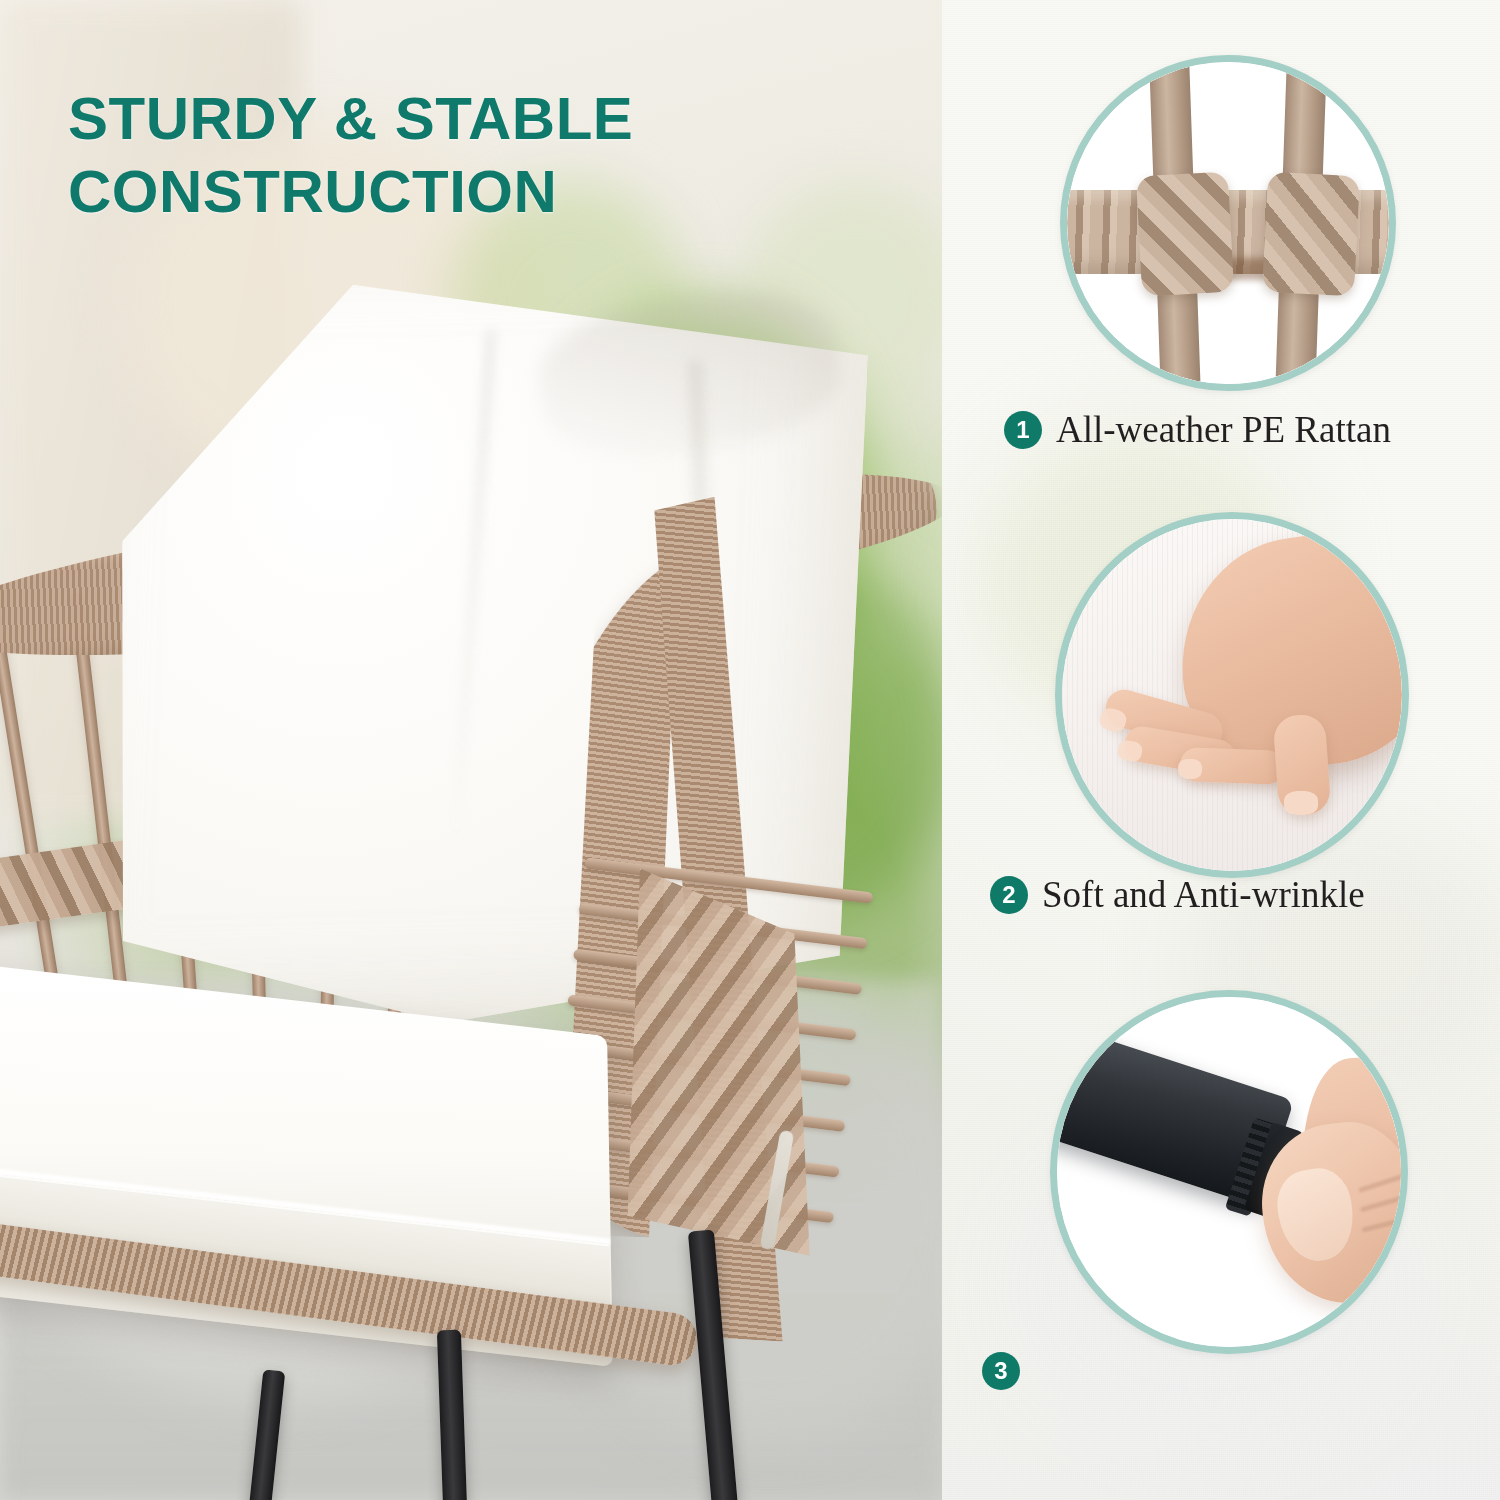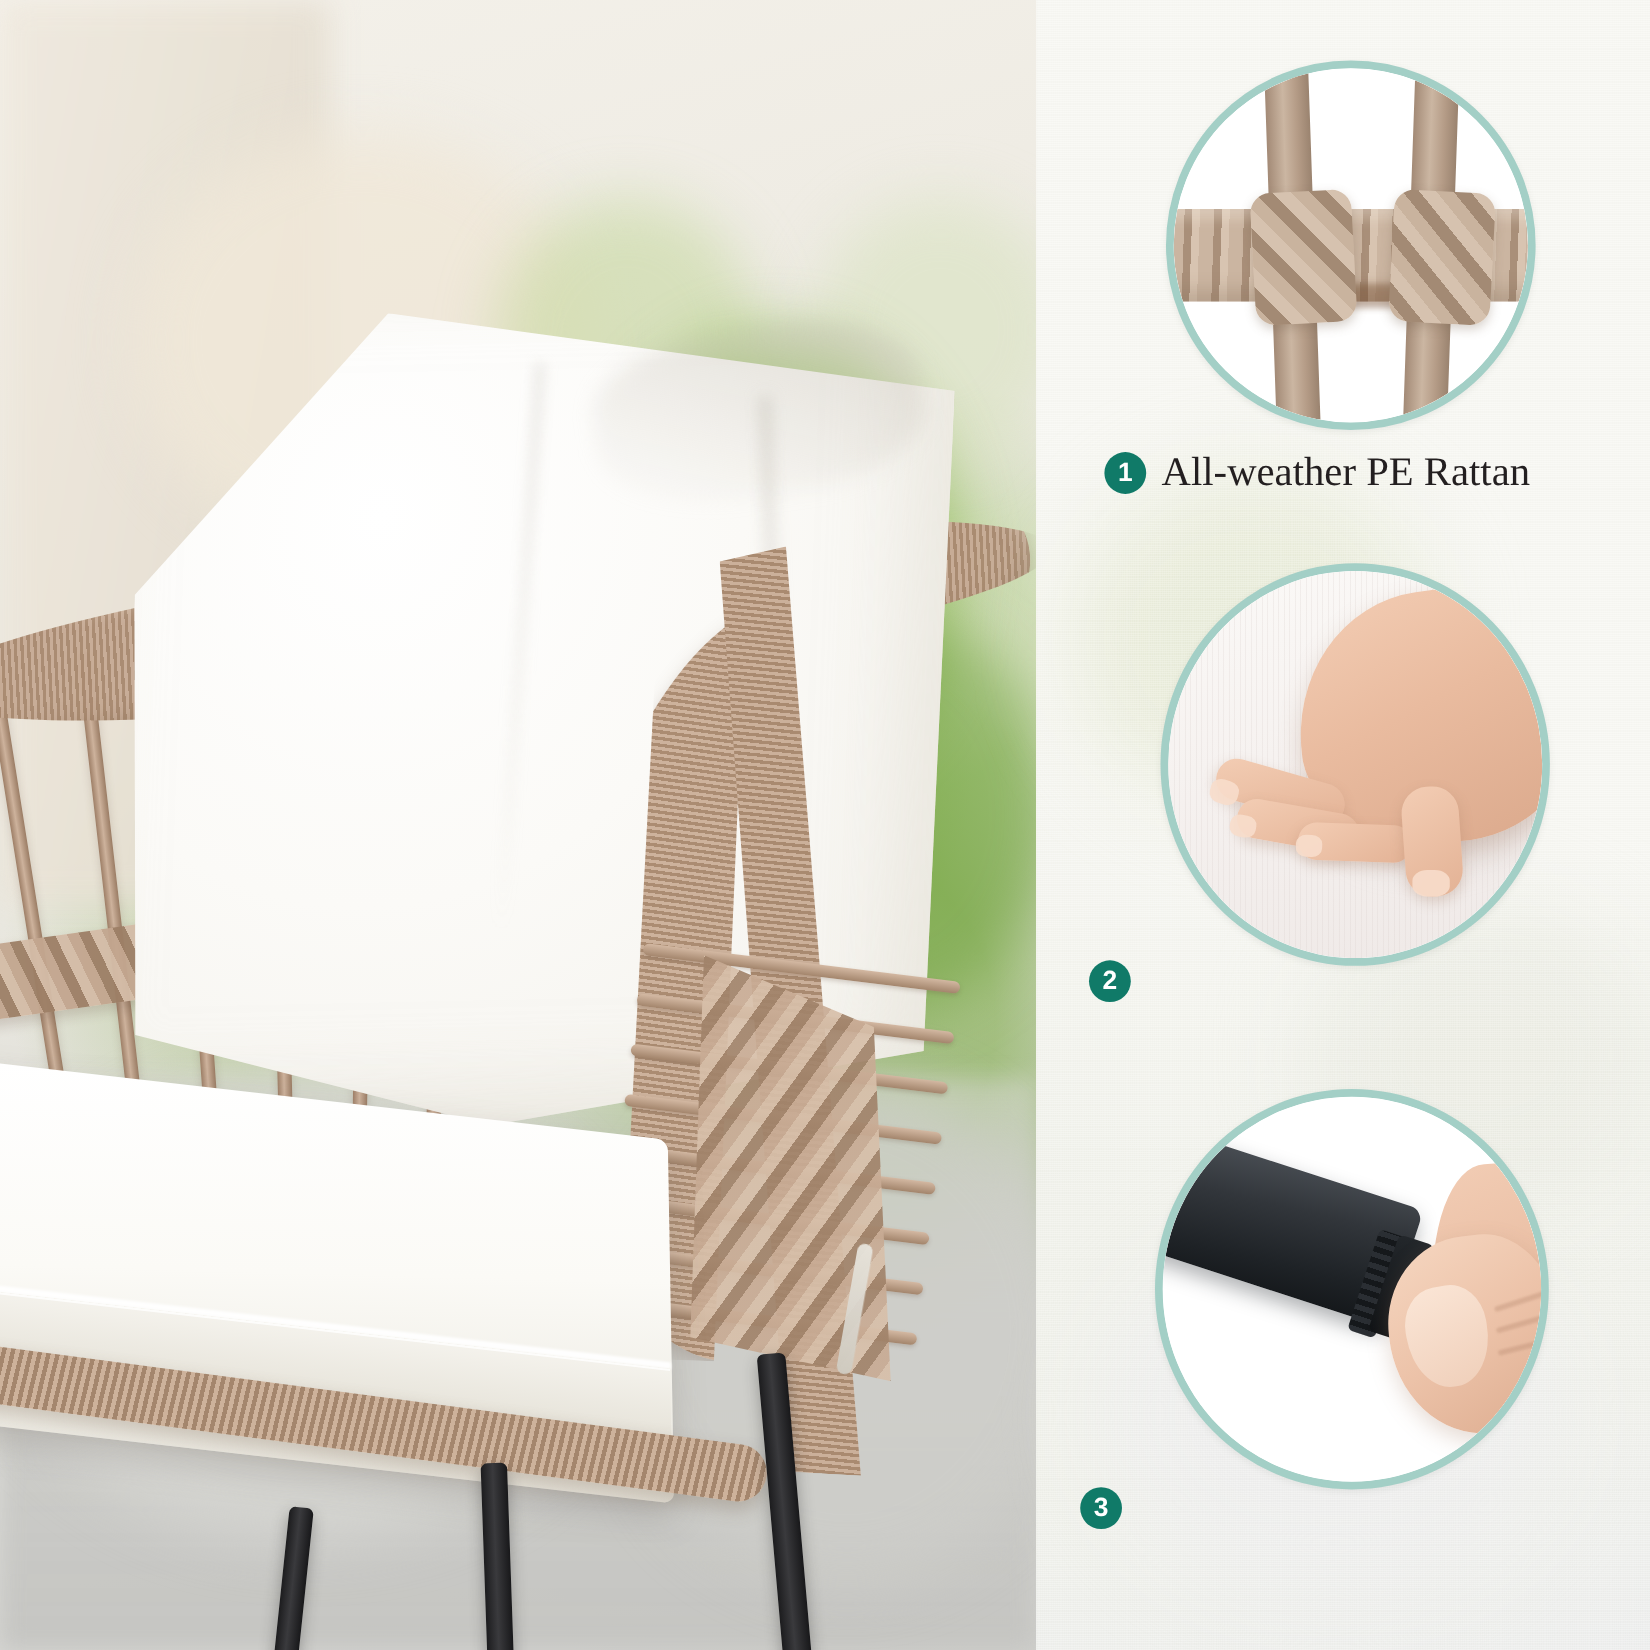--- a/index.html
+++ b/index.html
@@ -380,20 +380,24 @@
     <div class="seat"></div>
     <div class="seat-pipe"></div>
     <div class="seat-edge"></div>
     <div class="seat-rail"></div>
     <div class="tie"></div>
 
     <div class="leg leg1"></div>
     <div class="leg leg2"></div>
     <div class="leg leg3"></div>
 
+    <div class="title">
+      <span class="title-line">STURDY &amp; STABLE</span>
+      <span class="title-line">CONSTRUCTION</span>
+    </div>
   </div>
 
   <div class="side-panel">
     <div class="splotch sp1"></div>
     <div class="splotch sp2"></div>
     <div class="splotch sp3"></div>
     <div class="grain"></div>
 
     <div class="feature" style="top:0;">
       <div class="circle-wrap" style="left:118px;top:55px;width:322px;height:322px;">
@@ -425,20 +429,21 @@
           <div class="finger f3"></div>
           <div class="finger f4"></div>
           <div class="nail n1"></div>
           <div class="nail n2"></div>
           <div class="nail n3"></div>
           <div class="nail n4"></div>
         </div>
       </div>
       <div class="label-row" style="left:48px;top:873px;">
         <div class="badge">2</div>
+        <div class="label-text">Soft and Anti-wrinkle</div>
       </div>
     </div>
 
     <div class="feature" style="top:0;">
       <div class="circle-wrap" style="left:108px;top:990px;width:344px;height:350px;">
         <div class="circle-inner">
           <div class="c3-bg"></div>
           <div class="palm"></div>
           <div class="legtube"></div>
           <div class="capring"></div>

